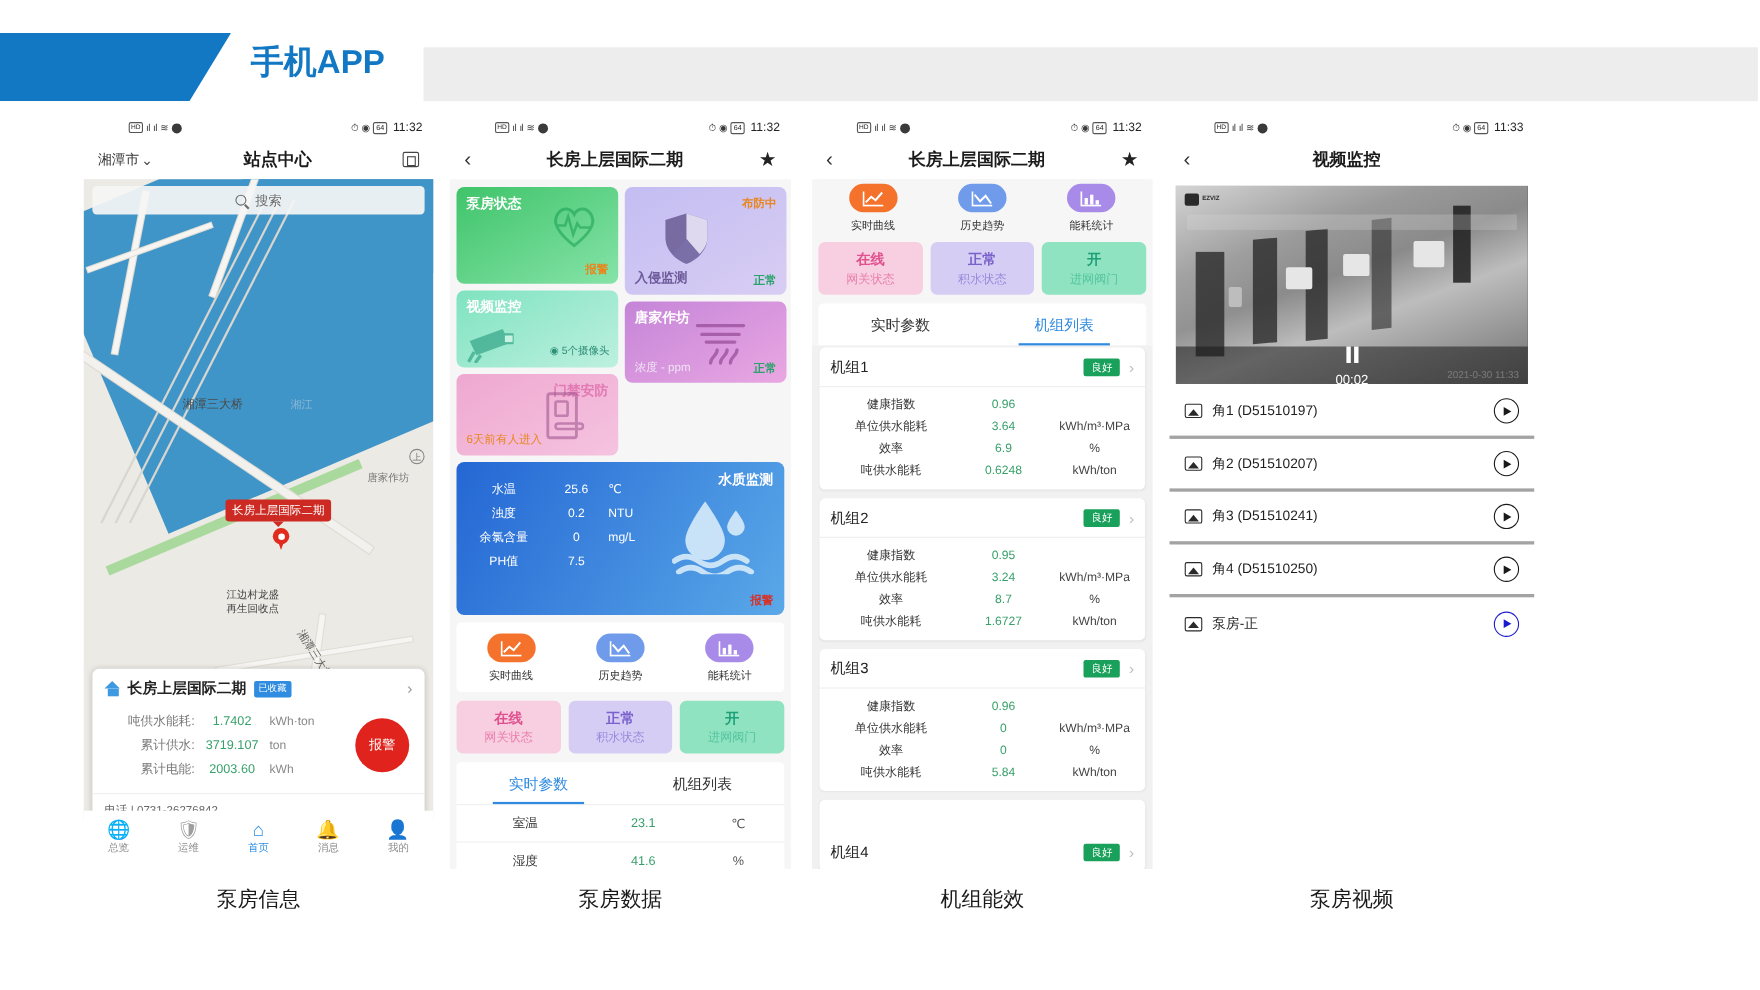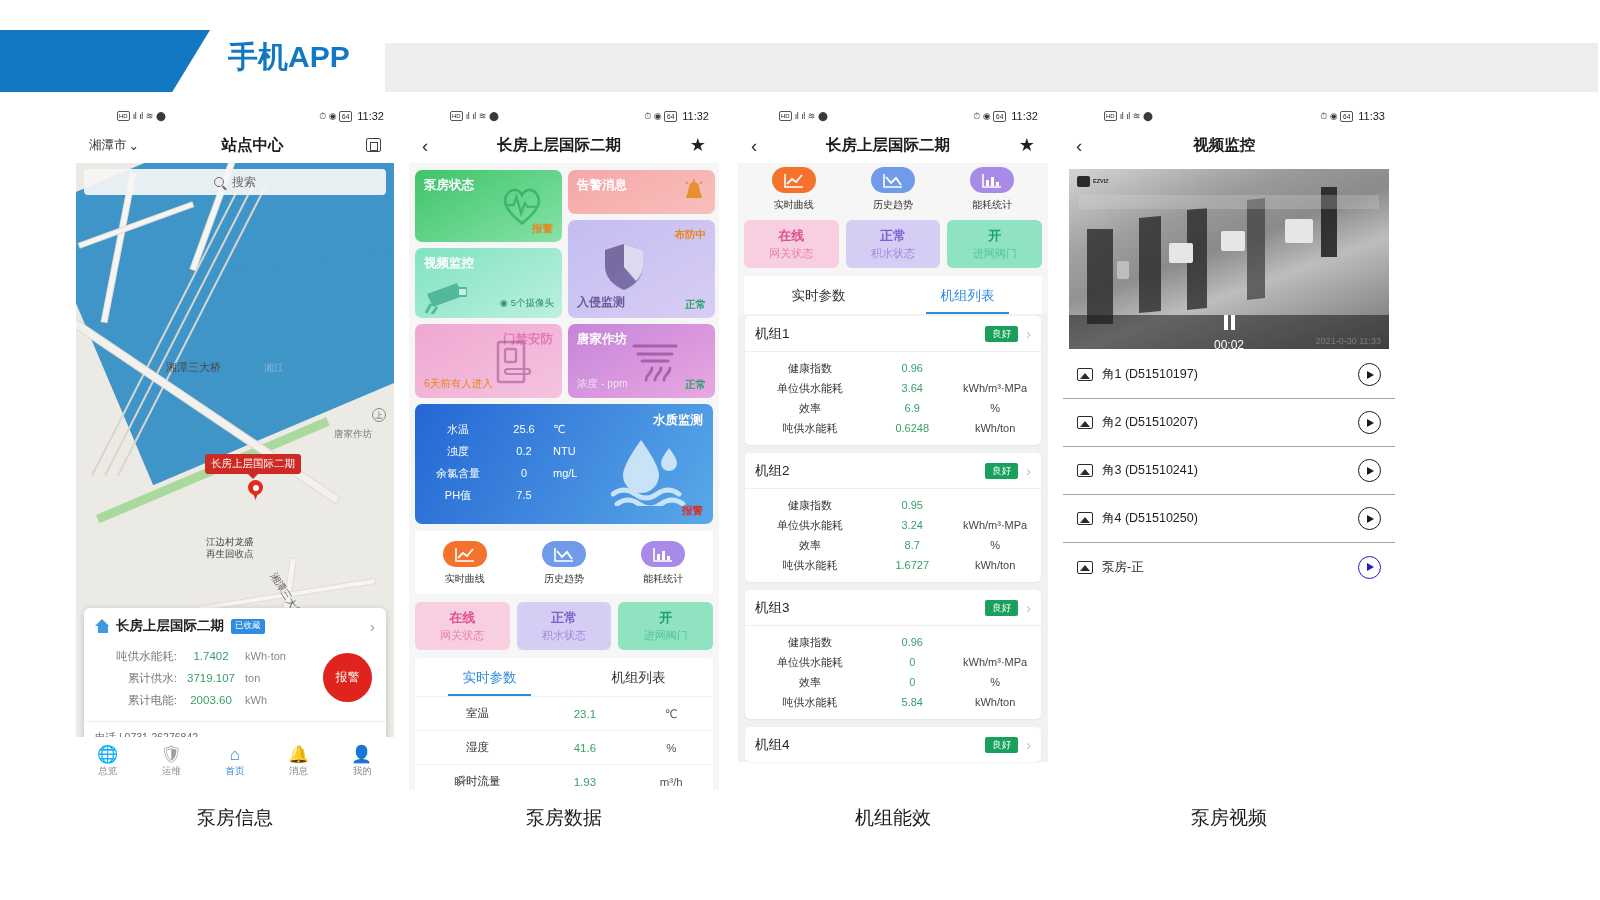--- a/index.html
+++ b/index.html
@@ -193,21 +193,21 @@
   .tb-item.active { color:#2d8fe0; }
   .tb-ico { font-size:17px; display:block; line-height:20px; color:#9e9e9e; }
   .tb-item.active .tb-ico { color:#2d8fe0; }
 
   
   .body2 { background:#f6f6f6; padding:7px 6px 0; }
   .grid2 { display:flex; gap:6px; }
   .col { display:flex; flex-direction:column; gap:6px; }
   .card { border-radius:7px; position:relative; overflow:hidden; }
   .c-pump {
-    height:72px; width:147px;
+    height:88px; width:147px;
     background:linear-gradient(150deg,#3fc46a,#86e3a8);
   }
   .c-video {
     height:70px; width:147px;
     background:linear-gradient(150deg,#7fe3c0,#bdf0df);
   }
   .c-door {
     height:74px; width:147px;
     background:linear-gradient(150deg,#efa8d0,#f5c3e0);
   }
@@ -241,21 +241,21 @@
     opacity:0.55;
   }
   .cam-ico { position:absolute; left:8px; bottom:4px; opacity:0.75; }
   .cam-cnt { position:absolute; right:8px; bottom:8px; font-size:9.5px; color:#2f8f76; }
   .bell-ico { position:absolute; right:10px; top:8px; }
   .shield-ico { position:absolute; left:34px; top:22px; }
   .door-ico { position:absolute; right:26px; top:14px; opacity:0.55; }
   .smoke-ico { position:absolute; left:62px; top:16px; opacity:0.6; }
 
   .c-water {
-    margin-top:6px; height:120px; border-radius:7px; position:relative;
+    margin-top:6px; height:139px; border-radius:7px; position:relative;
     background:linear-gradient(120deg,#2467d4,#5aa8e8);
     overflow:hidden;
   }
   .wq-title { position:absolute; right:10px; top:8px; font-size:12.5px; color:#fff; font-weight:bold;}
   .wq-row { display:flex; font-size:11px; color:#fff; line-height:22px; }
   .wq-k { width:74px; text-align:center; }
   .wq-v { width:58px; text-align:center; }
   .wq-u { width:52px; text-align:left; }
   .wq-list { position:absolute; left:6px; top:14px; }
   .drop-ico { position:absolute; right:24px; top:30px; opacity:0.85; }
@@ -368,21 +368,21 @@
     border-radius:50%; background:#fff;
   }
   .pl-expand { font-size:14px; line-height:1; }
   .pl-stamp {
     position:absolute; right:8px; bottom:3px; font-size:9px;
     color:rgba(255,255,255,0.85);
   }
   .vlist { margin-top:2px; }
   .vrow {
     display:flex; align-items:center; height:48px; padding:0 14px;
-    border-bottom:1px solid #a3a3a3; gap:9px;
+    border-bottom:3px solid #a3a3a3; gap:9px;
   }
   .v-img {
     width:16px; height:13px; border:1.6px solid #2a2a2a; border-radius:2px;
     position:relative; flex:none;
   }
   .v-img::after{
     content:""; position:absolute; left:1.5px; bottom:1.5px;
     border-left:5px solid transparent; border-right:5px solid transparent;
     border-bottom:6px solid #2a2a2a;
   }
@@ -582,28 +582,20 @@
           <svg class="door-ico" width="44" height="52" viewBox="0 0 44 52">
             <rect x="6" y="4" width="26" height="40" rx="2" fill="none" stroke="#9b4f8c" stroke-width="2.6"></rect>
             <rect x="13" y="11" width="11" height="13" rx="1.5" fill="none" stroke="#9b4f8c" stroke-width="2.4"></rect>
             <rect x="13" y="31" width="25" height="5" rx="2.5" fill="none" stroke="#9b4f8c" stroke-width="2.2"></rect>
           </svg>
           <div class="card-bl txt-orange">6天前有人进入</div>
         </div>
       </div>
 
       <div class="col">
-        <div class="card c-alarm">
-          <div class="card-title">告警消息</div>
-          <svg class="bell-ico" width="22" height="24" viewBox="0 0 22 24">
-            <path d="M4 17 L18 17 L16 9 A5 5 0 0 0 6 9 Z" fill="#e8902f"></path>
-            <rect x="3" y="17" width="16" height="3" rx="1.4" fill="#e8902f"></rect>
-            <path d="M11 1 L11 4 M3 4 L5 6 M19 4 L17 6" stroke="#e8902f" stroke-width="1.6"></path>
-          </svg>
-        </div>
         <div class="card c-intr">
           <div class="card-tr txt-orange">布防中</div>
           <svg class="shield-ico" width="44" height="50" viewBox="0 0 44 50">
             <path d="M22 2 L41 8 V24 C41 36 32 44 22 48 C12 44 3 36 3 24 V8 Z" fill="#7b6fa8"></path>
             <path d="M22 2 L41 8 V24 C41 30 38 35 34 39 L22 25 Z" fill="#f0ecfb" opacity="0.85"></path>
             <path d="M3 24 V8 L22 2 V25 L10 39 C6 35 3 30 3 24Z" fill="#6c6090" opacity="0.25"></path>
           </svg>
           <div class="card-bl" style="color:#6c5a9a; font-size:12px; font-weight:bold;">入侵监测</div>
           <div class="card-br txt-green">正常</div>
         </div>
@@ -883,21 +875,21 @@
         </div>
         <div class="mrow">
           <span class="mr-k">吨供水能耗</span>
           <span class="mr-v">5.84</span>
           <span class="mr-u">kWh/ton</span>
         </div>
       </div>
     </div>
 
     <div class="mcard">
-      <div class="mc-head" style="border-bottom:none;">
+      <div class="mc-head" style="border-bottom:none;margin-top:30px;">
         <span class="mc-name">机组4</span>
         <span class="mc-badge">良好</span>
         <span class="mc-arrow">›</span>
       </div>
     </div>
   </div>
 </div>
 
 <div class="phone p4">
   <div class="statusbar">

